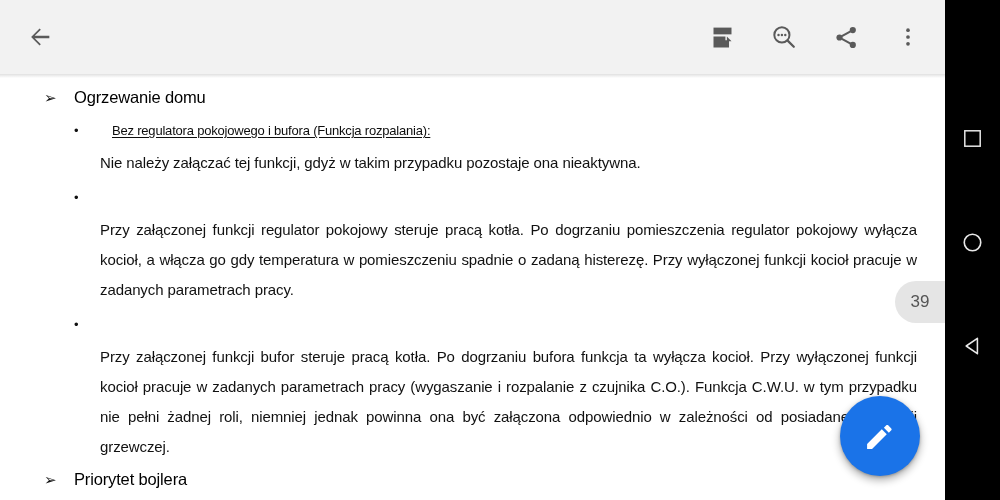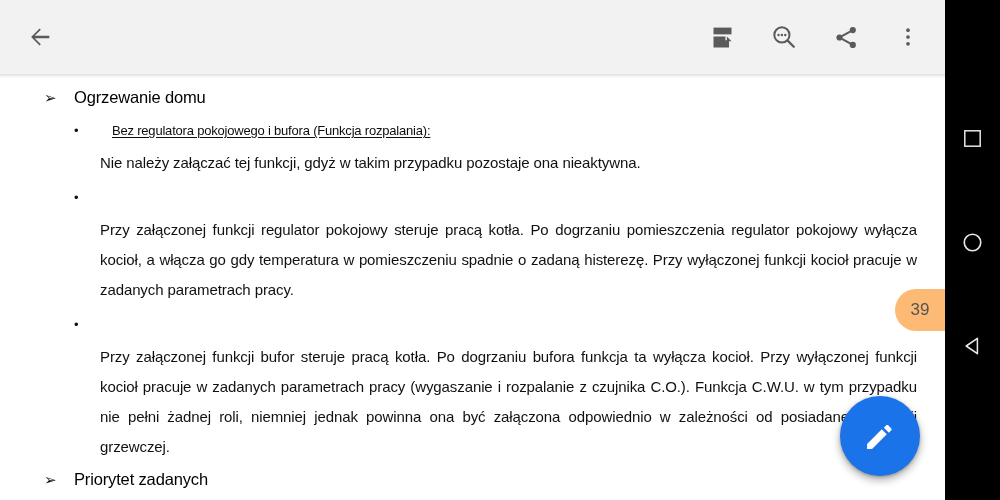--- a/index.html
+++ b/index.html
@@ -125,25 +125,25 @@
     text-align: justify;
     letter-spacing: -0.1px;
     color: #111;
     max-width: 818px;
   }
   .para.nojust { text-align: left; }
 
   
   #page-pill {
     position: absolute;
-    top: 289px;
+    top: 281px;
     left: 895px;
     width: 50px;
     height: 42px;
-    background: #fdba74;
+    background: #e5e5e5;
     border-radius: 21px 0 0 21px;
     display: flex;
     align-items: center;
     justify-content: center;
     font-size: 17px;
     color: #555;
     z-index: 7;
   }
 
   
@@ -266,21 +266,21 @@
       </div>
       <p class="para">Przy załączonej funkcji regulator pokojowy steruje pracą kotła. Po dogrzaniu pomieszczenia regulator pokojowy wyłącza kocioł, a włącza go gdy temperatura w pomieszczeniu spadnie o zadaną histerezę. Przy wyłączonej funkcji kocioł pracuje w zadanych parametrach pracy.</p>
 
       <div class="bullet-row">
         <span class="dot">•</span>
       </div>
       <p class="para">Przy załączonej funkcji bufor steruje pracą kotła. Po dogrzaniu bufora funkcja ta wyłącza kocioł. Przy wyłączonej funkcji kocioł pracuje w zadanych parametrach pracy (wygaszanie i rozpalanie z czujnika C.O.). Funkcja C.W.U. w tym przypadku nie pełni żadnej roli, niemniej jednak powinna ona być załączona odpowiednio w zależności od posiadanej instalacji grzewczej.</p>
 
       <div class="section-head">
         <span class="marker">➢</span>
-        <span class="stext">Priorytet zadanych</span>
+        <span class="stext">Priorytet bojlera</span>
       </div>
 
     </div>
   </div>
 
   <div id="page-pill">
     <span>39</span>
   </div>
 
   <button id="fab">

